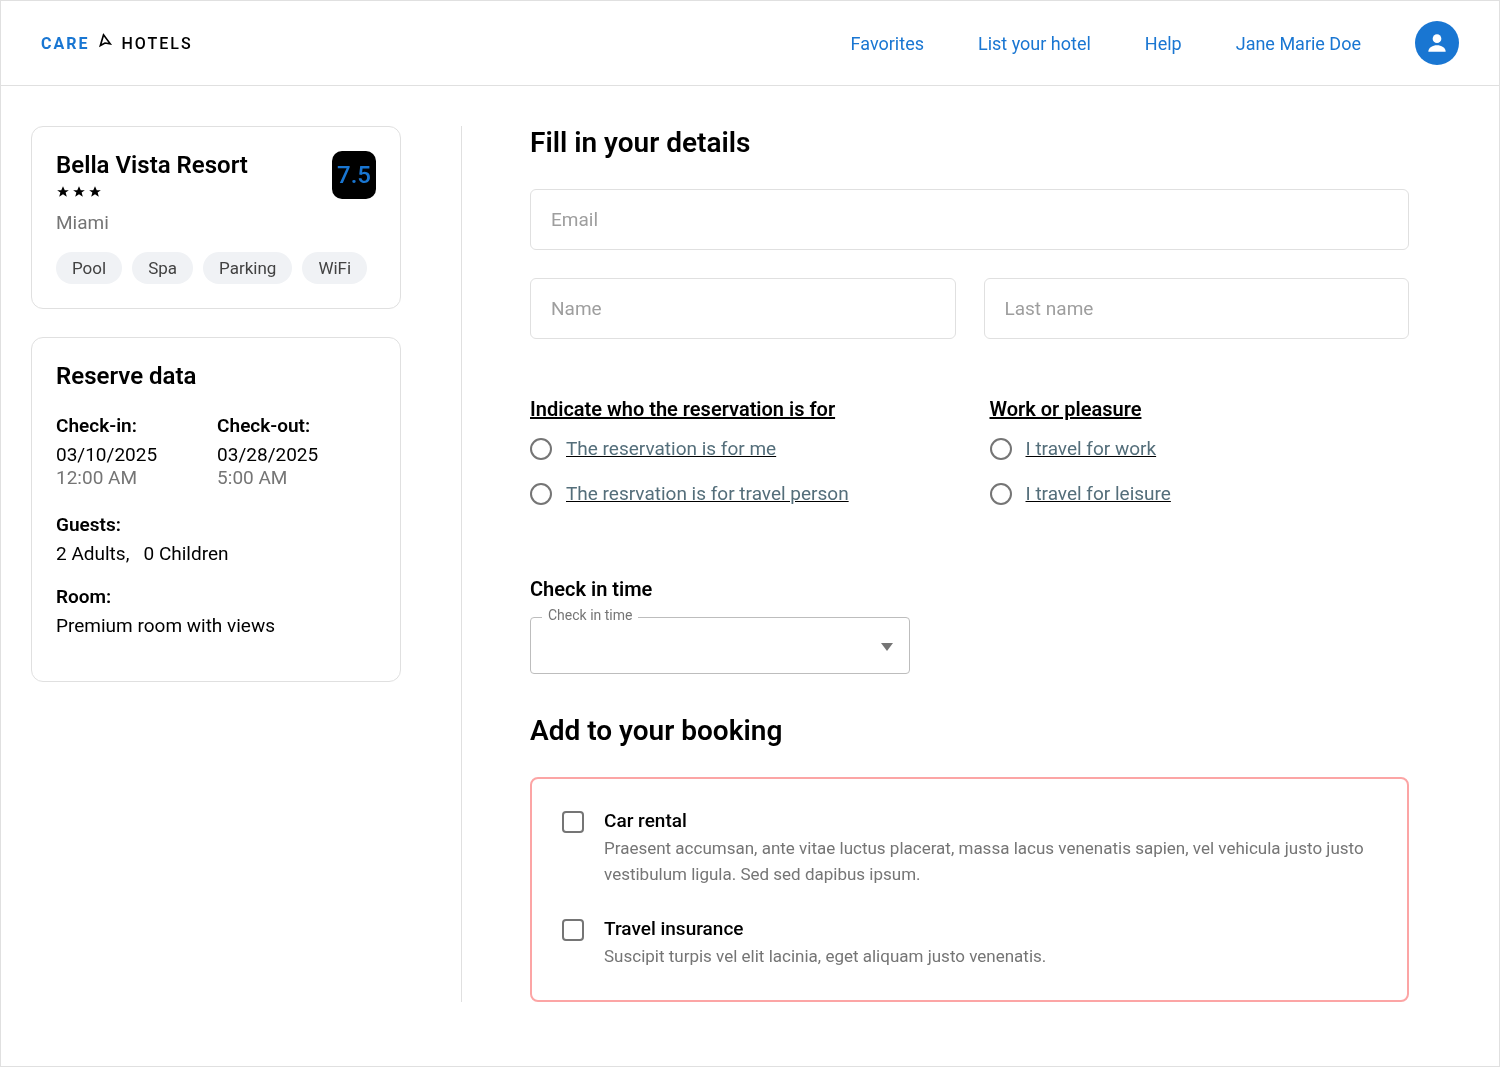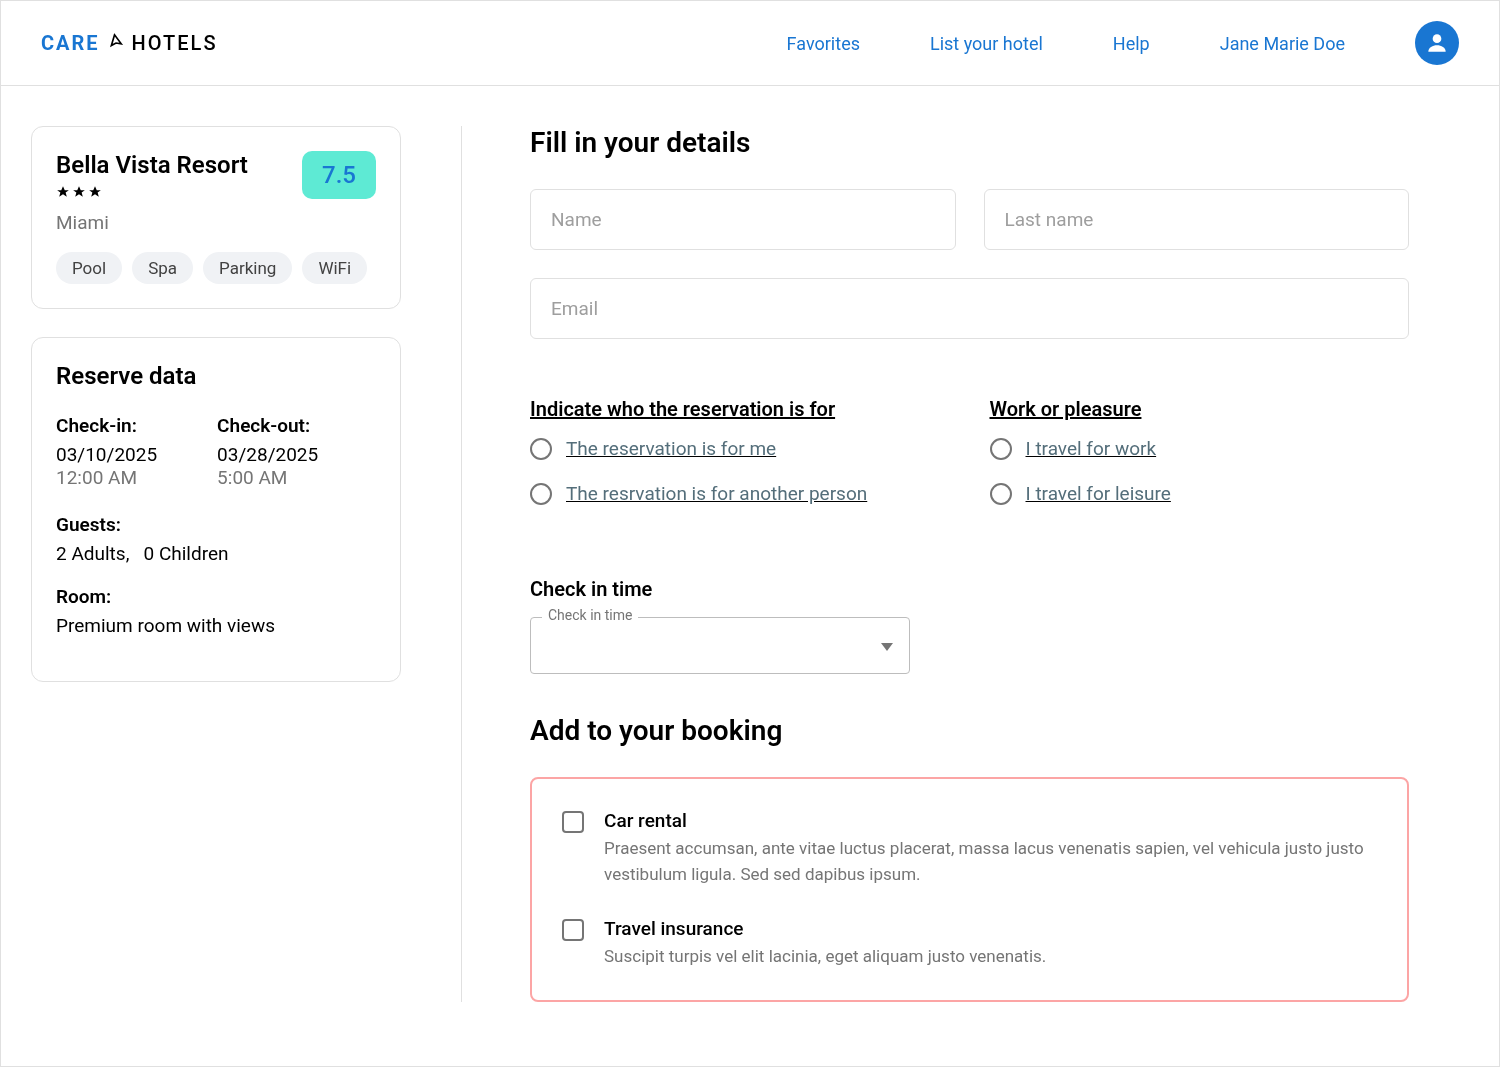--- a/index.html
+++ b/index.html
@@ -20,41 +20,41 @@
       display: flex;
       align-items: center;
       justify-content: space-between;
       padding: 20px 40px;
       border-bottom: 1px solid #e0e0e0;
     }
     .logo {
       display: flex;
       align-items: center;
       gap: 4px;
-      font-size: 20px;
+      font-size: 16px;
       font-weight: 600;
       letter-spacing: 2px;
     }
     .logo-care {
       color: #1976d2;
       font-weight: 700;
     }
     .logo-icon {
       display: inline-flex;
       transform: rotate(-10deg);
       margin: 0 2px;
     }
     .logo-hotels {
       color: #000;
       font-weight: 500;
     }
     .nav {
       display: flex;
       align-items: center;
-      gap: 70px;
+      gap: 54px;
     }
     .nav-link {
       color: #1976d2;
       font-size: 18px;
       text-decoration: none;
       cursor: pointer;
     }
     .avatar {
       width: 44px;
       height: 44px;
@@ -89,25 +89,25 @@
       font-size: 24px;
       font-weight: 600;
       margin-bottom: 6px;
     }
     .stars {
       display: flex;
       gap: 2px;
       margin-bottom: 12px;
     }
     .rating-badge {
-      background: #5eead4;
+      background: #000000;
       color: #1976d2;
       font-size: 24px;
       font-weight: 500;
-      padding: 10px 20px;
+      padding: 10px 5px;
       border-radius: 10px;
     }
     .hotel-location {
       color: #757575;
       font-size: 19px;
       margin-bottom: 18px;
     }
     .amenities {
       display: flex;
       flex-wrap: wrap;
@@ -361,37 +361,37 @@
         <div class="guests-value">Premium room with views</div>
       </div>
     </div>
 
   </div>
 
   <div class="content">
     <h2 class="section-title">Fill in your details</h2>
 
     <div class="form-row">
+      <div class="form-field form-field-full">Email</div>
+    </div>
+    <div class="form-row">
       <div class="form-field">Name</div>
       <div class="form-field">Last name</div>
-    </div>
-    <div class="form-row">
-      <div class="form-field form-field-full">Email</div>
     </div>
 
     <div class="subsection-row">
       <div class="subsection-col subsection">
         <div class="subsection-title">Indicate who the reservation is for</div>
         <div class="radio-option">
           <div class="radio-circle"></div>
           <div class="radio-label">The reservation is for me</div>
         </div>
         <div class="radio-option">
           <div class="radio-circle"></div>
-          <div class="radio-label">The resrvation is for another person</div>
+          <div class="radio-label">The resrvation is for travel person</div>
         </div>
       </div>
       <div class="subsection-col subsection">
         <div class="subsection-title">Work or pleasure</div>
         <div class="radio-option">
           <div class="radio-circle"></div>
           <div class="radio-label">I travel for work</div>
         </div>
         <div class="radio-option">
           <div class="radio-circle"></div>

